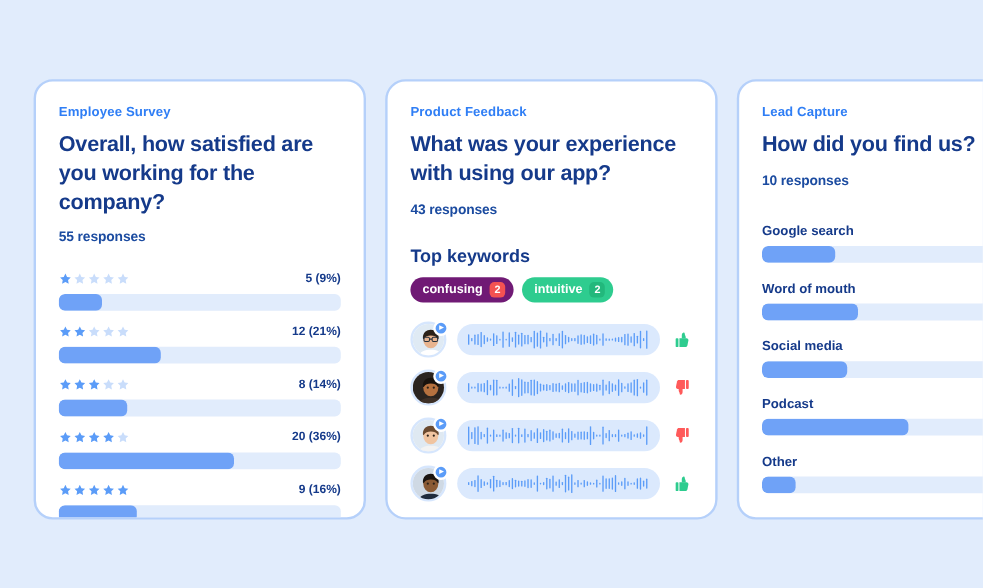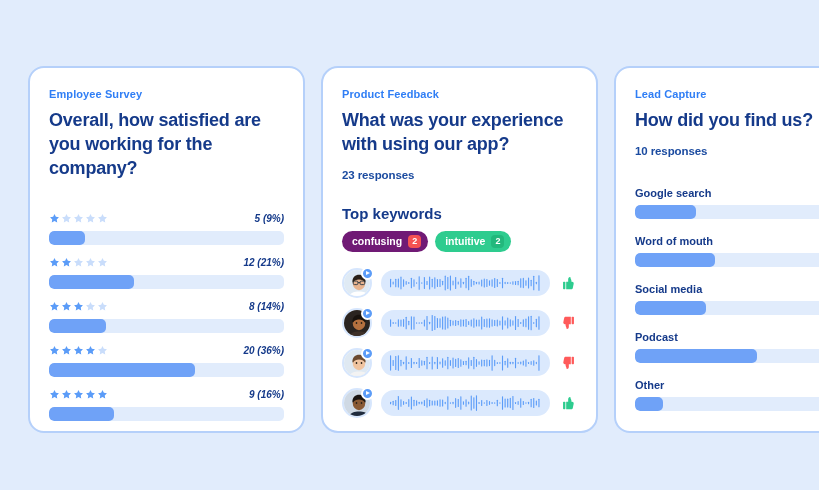--- a/index.html
+++ b/index.html
@@ -58,21 +58,21 @@
   }
   .responses {
     color: #1b4ba0;
     font-size: 11.5px;
     font-weight: bold;
     margin: 0;
     letter-spacing: -0.1px;
   }
 
   
-  .ratings { margin-top: 32px; font-style: italic; }
+  .ratings { margin-top: 22px; }
   .rating-row { margin-bottom: 11px; }
   .rating-head {
     display: flex;
     align-items: center;
     justify-content: space-between;
     margin-bottom: 6px;
     height: 13px;
   }
   .stars { display: flex; gap: 1px; line-height: 1; }
   .star {
@@ -222,20 +222,21 @@
   }
 </style>
 </head>
 <body>
 
 <div class="board">
 
   <div class="card" id="card-employee-survey">
     <div class="eyebrow">Employee Survey</div>
     <div class="card-title">Overall, how satisfied are you working for the company?</div>
+    <div class="responses">55 responses</div>
     <div class="ratings" id="ratings-list">
         <div class="rating-row">
           <div class="rating-head">
             <div class="stars">
               <span class="star">
                 <svg viewBox="0 0 24 24" width="11" height="11">
                   <path fill="#5b9cf8" d="M12 2.2l3.0 6.1 6.7 1-4.85 4.73 1.15 6.68L12 17.55 5.99 20.7l1.15-6.68L2.3 9.3l6.7-1z"></path>
                 </svg>
               </span>
               <span class="star">
@@ -404,21 +405,21 @@
           <div class="bar-track">
             <div class="bar-fill" style="width: 27.52%;"></div>
           </div>
         </div>
       </div>
   </div>
 
   <div class="card" id="card-product-feedback">
     <div class="eyebrow">Product Feedback</div>
     <div class="card-title">What was your experience with using our app?</div>
-    <div class="responses">23 responses</div>
+    <div class="responses">43 responses</div>
     <div class="section-label">Top keywords</div>
     <div class="chips" id="keyword-chips">
         <span class="chip red">
           <span>confusing</span>
           <span class="chip-count">2</span>
         </span>
         <span class="chip green">
           <span>intuitive</span>
           <span class="chip-count">2</span>
         </span>

